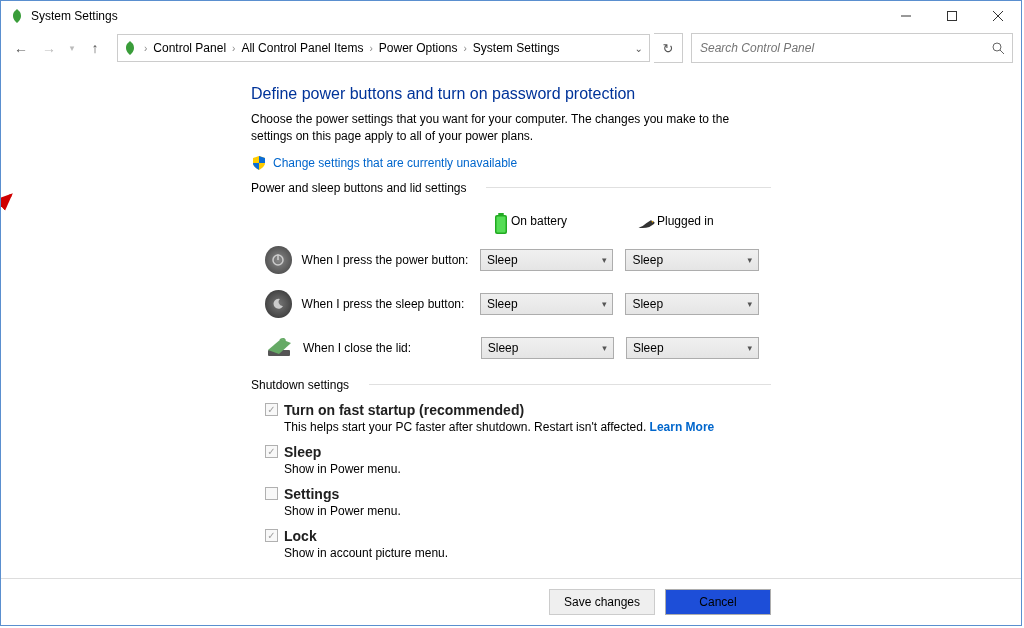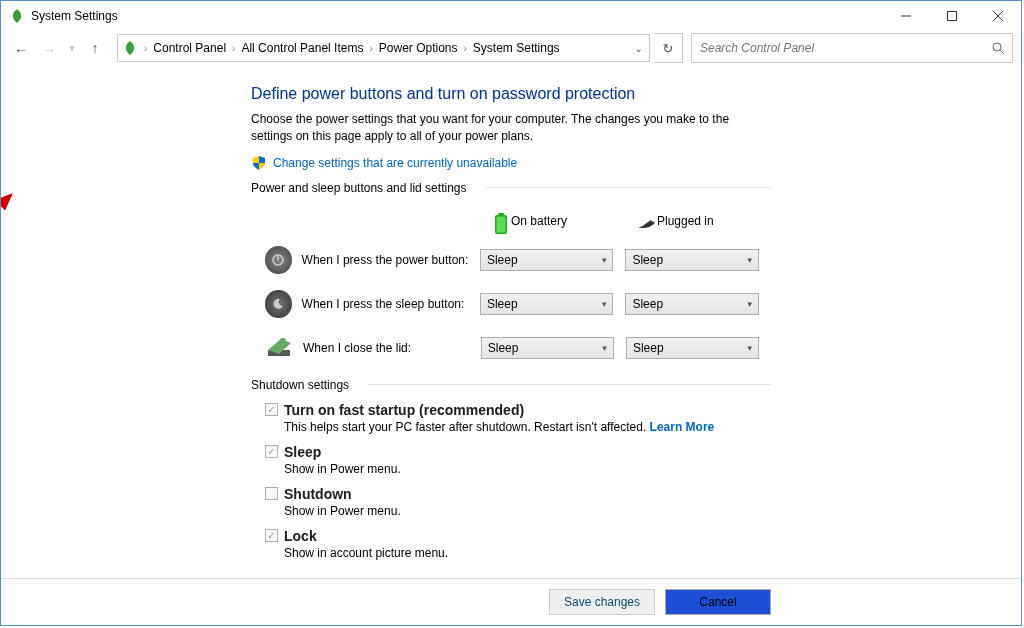--- a/index.html
+++ b/index.html
@@ -306,21 +306,21 @@
     height: 24px;
     border: 1px solid #adadad;
     background: #1d4ed8;
     font-size: 12px;
     padding: 0 12px;
     display: inline-flex;
     align-items: center;
     justify-content: center;
   }
   .btn.disabled {
-    color: #0c4a6e;
+    color: #000000;
     border-color: #ccc;
     background: #efefef;
   }
   
   .arrow-overlay {
     position: absolute;
     top: 122px;
     left: -68px;
     width: 90px;
     height: 80px;
@@ -519,21 +519,21 @@
           <div class="check-row">
             <span class="checkbox">✓</span>
             <span class="check-label">Sleep</span>
           </div>
           <div class="check-desc">Show in Power menu.</div>
         </div>
 
         <div class="check-item">
           <div class="check-row">
             <span class="checkbox"></span>
-            <span class="check-label">Shutdown</span>
+            <span class="check-label">Settings</span>
           </div>
           <div class="check-desc">Show in Power menu.</div>
         </div>
 
         <div class="check-item">
           <div class="check-row">
             <span class="checkbox">✓</span>
             <span class="check-label">Lock</span>
           </div>
           <div class="check-desc">Show in account picture menu.</div>

